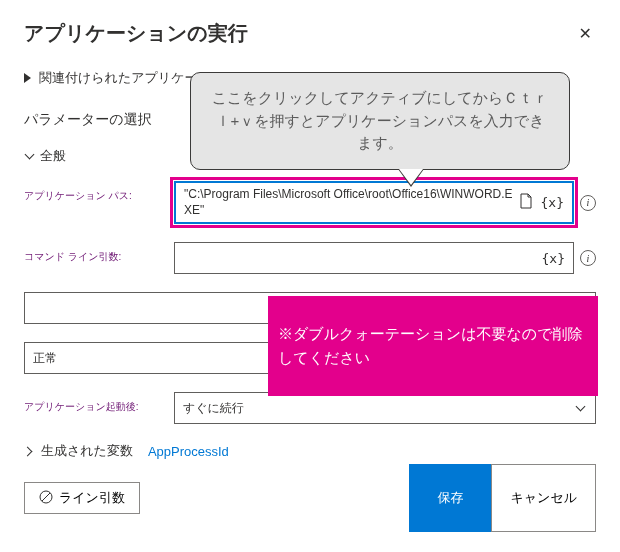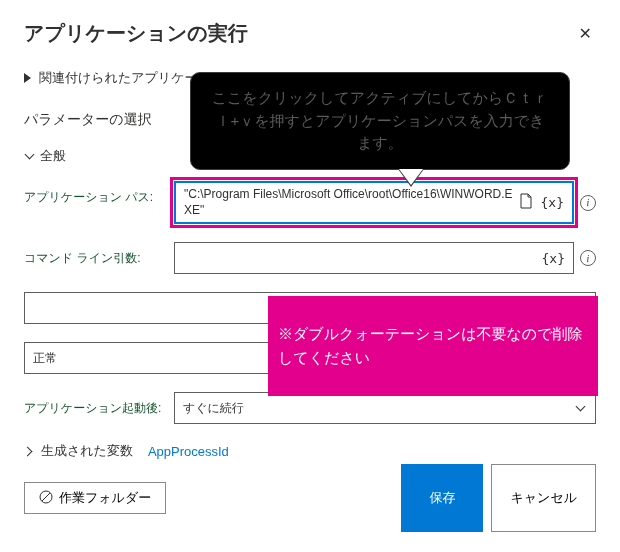--- a/index.html
+++ b/index.html
@@ -9,42 +9,42 @@
 .close-x { font-size: 16px; cursor: pointer; color: #323130; padding: 4px; }
 .linked-row { display: flex; align-items: center; gap: 8px; margin-bottom: 24px; font-size: 13px; }
 .triangle-right { width: 0; height: 0; border-top: 5px solid transparent; border-bottom: 5px solid transparent; border-left: 7px solid #323130; cursor: pointer; }
 .section-title { font-size: 14px; font-weight: 400; margin-bottom: 18px; }
 .collapse-row { display: flex; align-items: center; gap: 6px; margin-bottom: 16px; font-size: 13px; cursor: pointer; }
 .chev-down { width: 10px; height: 10px; position: relative; }
 .chev-down::before { content: ""; position: absolute; width: 6px; height: 6px; border-left: 1px solid #323130; border-bottom: 1px solid #323130; transform: rotate(-45deg); top: 0; left: 2px; }
 .chev-right { width: 10px; height: 10px; position: relative; }
 .chev-right::before { content: ""; position: absolute; width: 6px; height: 6px; border-right: 1px solid #323130; border-top: 1px solid #323130; transform: rotate(45deg); top: 2px; left: 0; }
 .field-row { display: flex; align-items: flex-start; margin-bottom: 18px; }
-.field-label { width: 150px; padding-top: 8px; font-size: 12px; color: #14532d; flex-shrink: 0; }
+.field-label { width: 150px; padding-top: 8px; font-size: 10px; color: #701a75; flex-shrink: 0; }
 .field-input-wrap { flex: 1; display: flex; align-items: center; gap: 6px; }
 .input-box { flex: 1; border: 1px solid #605e5c; background: #fff; min-height: 32px; display: flex; align-items: center; padding: 4px 8px; font-size: 12px; position: relative; }
 .input-box.highlighted { border: 2px solid #0078d4; outline: 3px solid #e3008c; outline-offset: 1px; }
 .input-text { flex: 1; word-break: break-all; line-height: 1.3; }
 .input-icons { display: flex; gap: 8px; align-items: center; }
 .file-icon, .var-icon { cursor: pointer; font-size: 13px; color: #323130; }
 .file-icon svg { width: 14px; height: 16px; }
 .var-icon { font-family: monospace; }
 .info-icon { width: 16px; height: 16px; border: 1px solid #605e5c; border-radius: 50%; display: flex; align-items: center; justify-content: center; font-size: 10px; font-style: italic; font-family: serif; cursor: pointer; flex-shrink: 0; }
 .select-box { flex: 1; border: 1px solid #605e5c; background: #fff; height: 32px; display: flex; align-items: center; padding: 0 8px; font-size: 12px; cursor: pointer; position: relative; }
 .select-chev { position: absolute; right: 8px; width: 10px; height: 10px; }
 .select-chev::before { content: ""; position: absolute; width: 6px; height: 6px; border-left: 1px solid #323130; border-bottom: 1px solid #323130; transform: rotate(-45deg); top: 0; }
 .gen-var-row { display: flex; align-items: center; gap: 7px; margin-top: 4px; font-size: 13px; }
 .gen-var-link { color: #0078d4; cursor: pointer; margin-left: 8px; }
 .footer { position: absolute; bottom: 20px; left: 24px; right: 24px; display: flex; justify-content: space-between; align-items: center; }
 .error-btn { border: 1px solid #8a8886; background: #fff; padding: 6px 14px; display: flex; align-items: center; gap: 6px; cursor: pointer; font-size: 13px; }
 .error-icon svg { width: 14px; height: 14px; }
-.footer-right { display: flex; gap: 8px; }
+.footer-right { display: flex; gap: 0; }
 .save-btn { background: #0078d4; color: #fff; border: none; padding: 7px 28px; cursor: pointer; font-size: 13px; }
 .cancel-btn { background: #fff; border: 1px solid #8a8886; padding: 24px 18px; cursor: pointer; font-size: 13px; }
-.callout { position: absolute; top: 72px; left: 190px; width: 380px; background: #000000; border: 1px solid #3b3a39; border-radius: 10px; padding: 14px 18px; font-size: 15px; text-align: center; color: #5b5b5b; line-height: 1.5; z-index: 10; }
+.callout { position: absolute; top: 72px; left: 190px; width: 380px; background: #e5e5e5; border: 1px solid #3b3a39; border-radius: 10px; padding: 14px 18px; font-size: 15px; text-align: center; color: #5b5b5b; line-height: 1.5; z-index: 10; }
 .callout-tail { position: absolute; bottom: -16px; left: 55%; width: 0; height: 0; border-left: 12px solid transparent; border-right: 12px solid transparent; border-top: 16px solid #fff; }
 .callout-tail-border { position: absolute; bottom: -18px; left: 55%; margin-left: -1px; width: 0; height: 0; border-left: 13px solid transparent; border-right: 13px solid transparent; border-top: 18px solid #3b3a39; z-index: -1; }
 .note-box { position: absolute; top: 296px; left: 268px; width: 330px; height: 100px; background: #e3008c; color: #fff; font-size: 15px; display: flex; align-items: center; justify-content: center; line-height: 1.6; padding: 10px; z-index: 5; }
 </style>
 </head>
 <body>
 
 <div class="header">
   <div class="title">アプリケーションの実行</div>
   <div class="close-x">✕</div>
@@ -128,21 +128,21 @@
 </div>
 
 <div class="footer">
   <button class="error-btn">
     <span class="error-icon">
       <svg viewBox="0 0 14 14" fill="none" stroke="#323130" stroke-width="1">
           <circle cx="7" cy="7" r="6"></circle>
           <line x1="3" y1="11" x2="11" y2="3"></line>
         </svg>
     </span>
-    <span>作業フォルダー</span>
+    <span>ライン引数</span>
   </button>
   <div class="footer-right">
     <button class="save-btn">保存</button>
     <button class="cancel-btn">キャンセル</button>
   </div>
 </div>
 
 <div class="callout">
   <span>ここをクリックしてアクティブにしてからＣｔｒｌ+ｖを押すとアプリケーションパスを入力できます。</span>
   <div class="callout-tail-border"></div>

